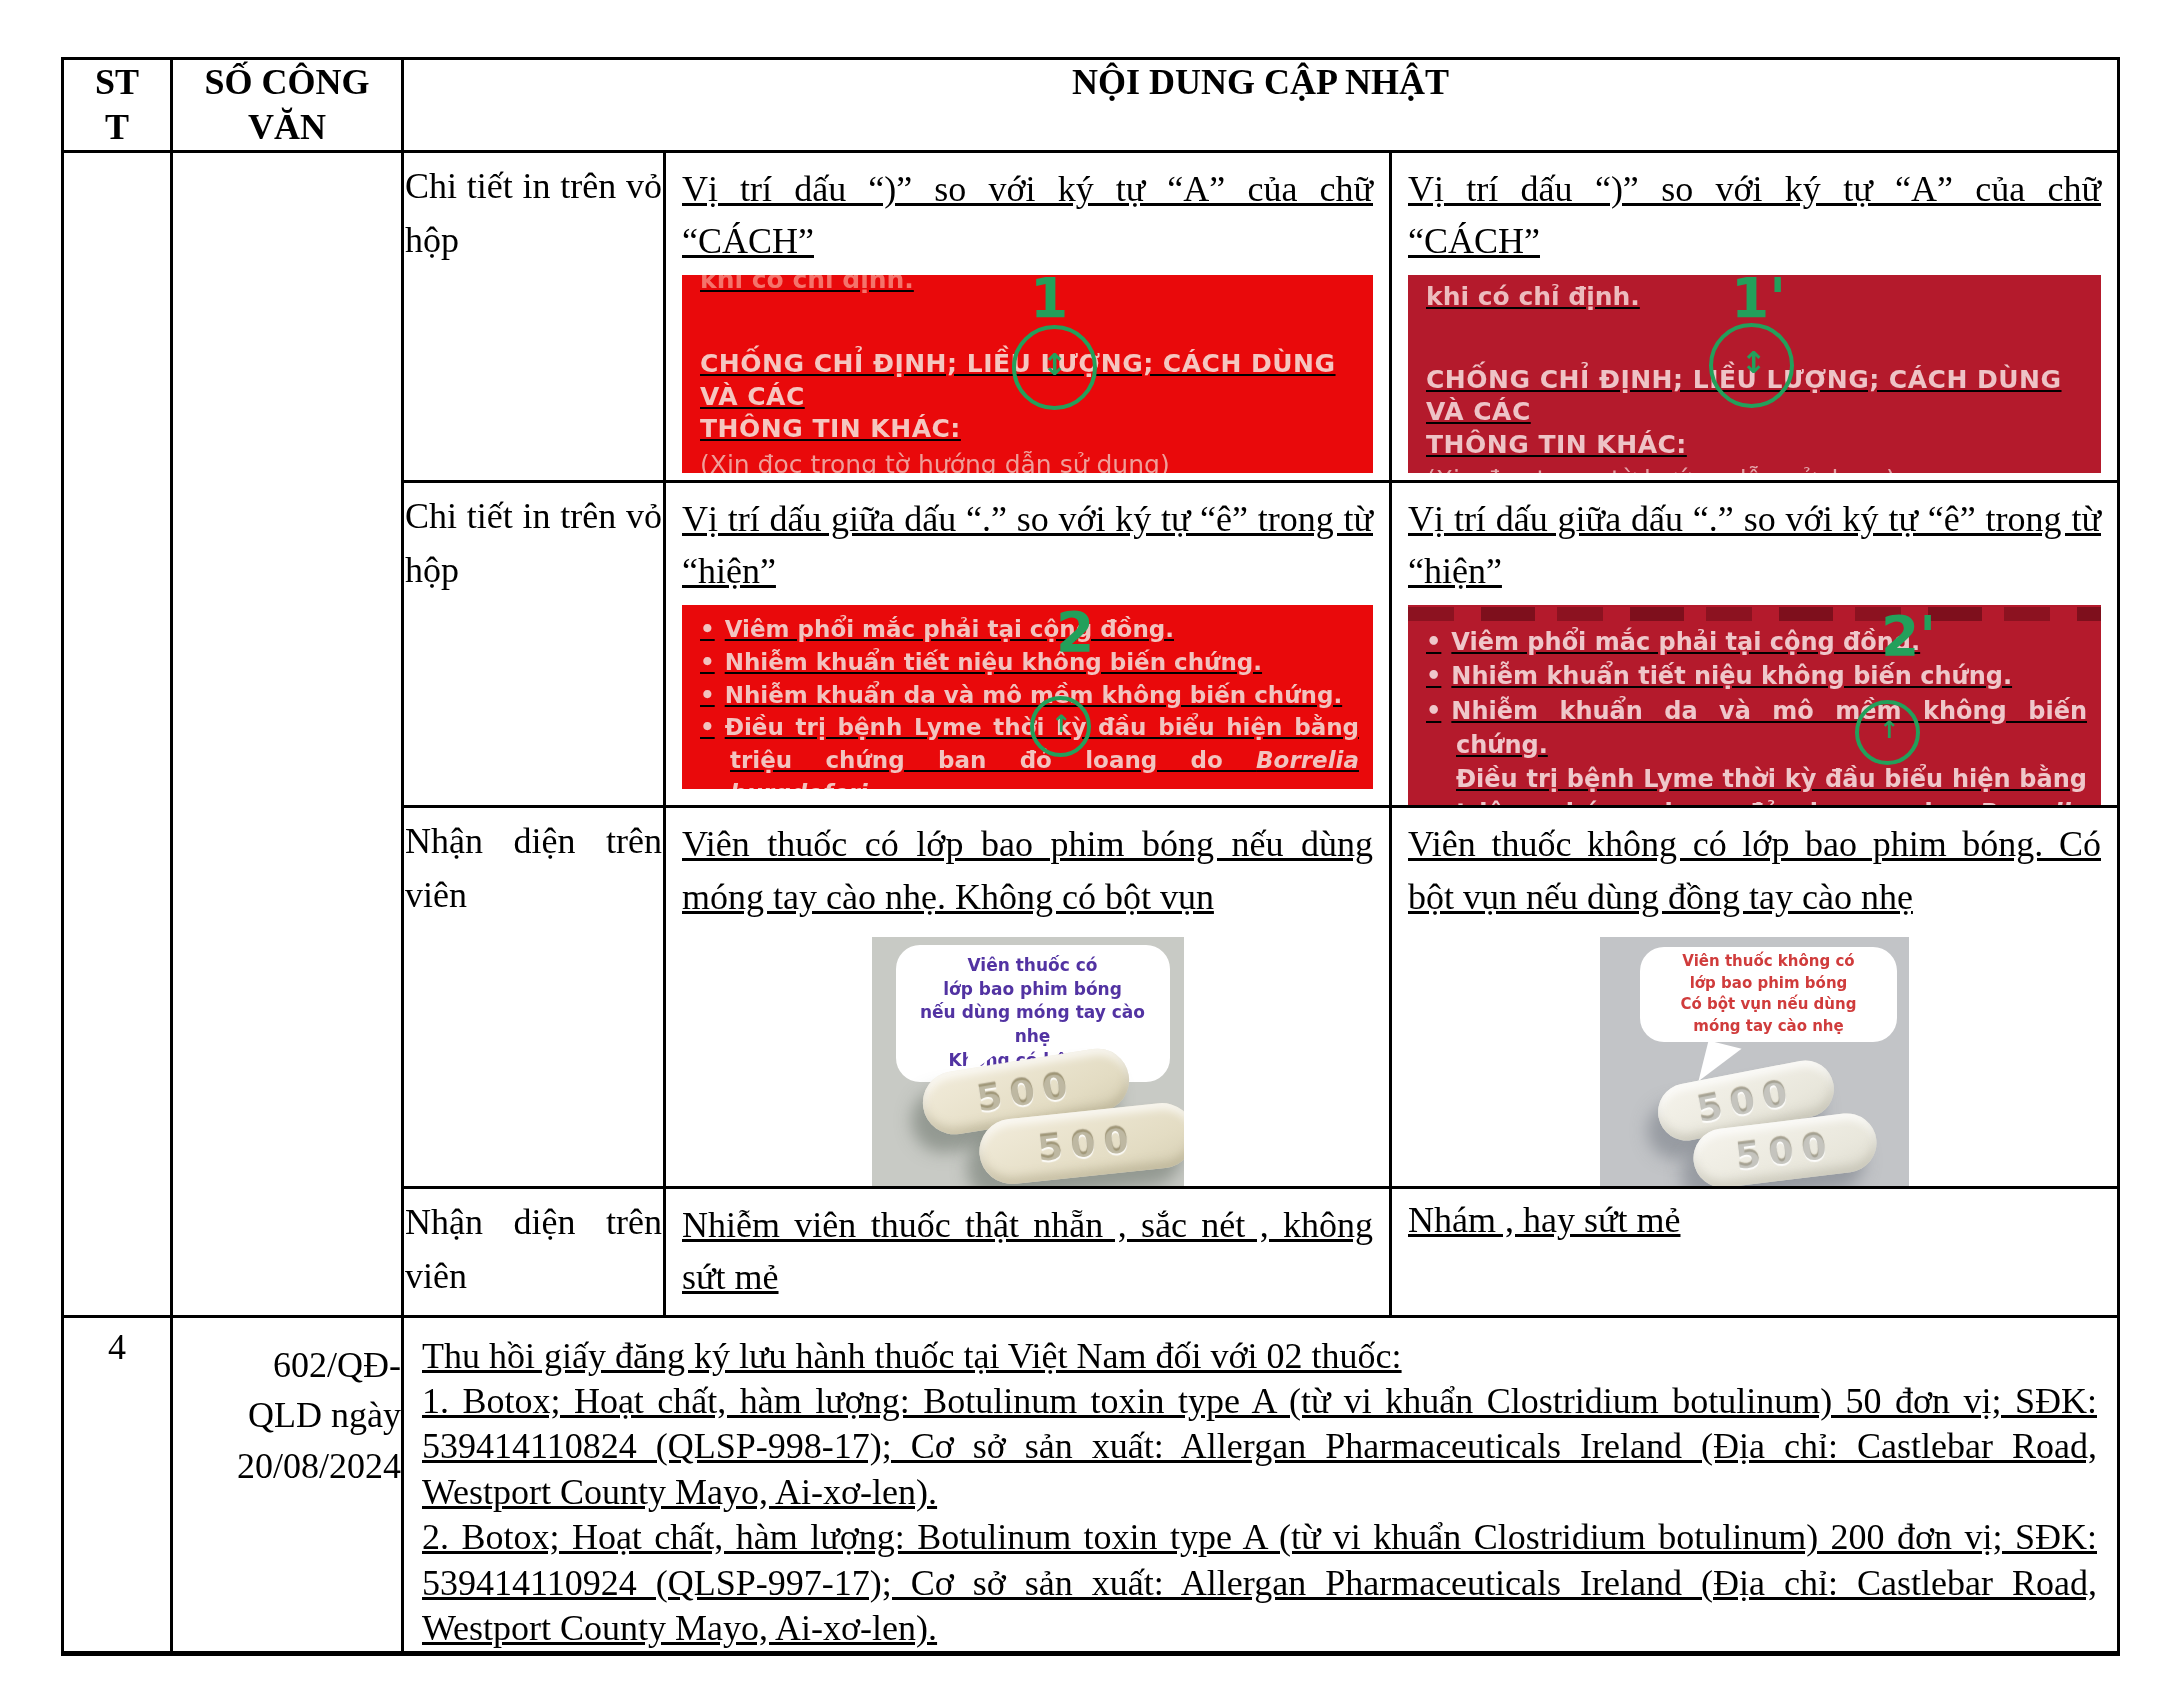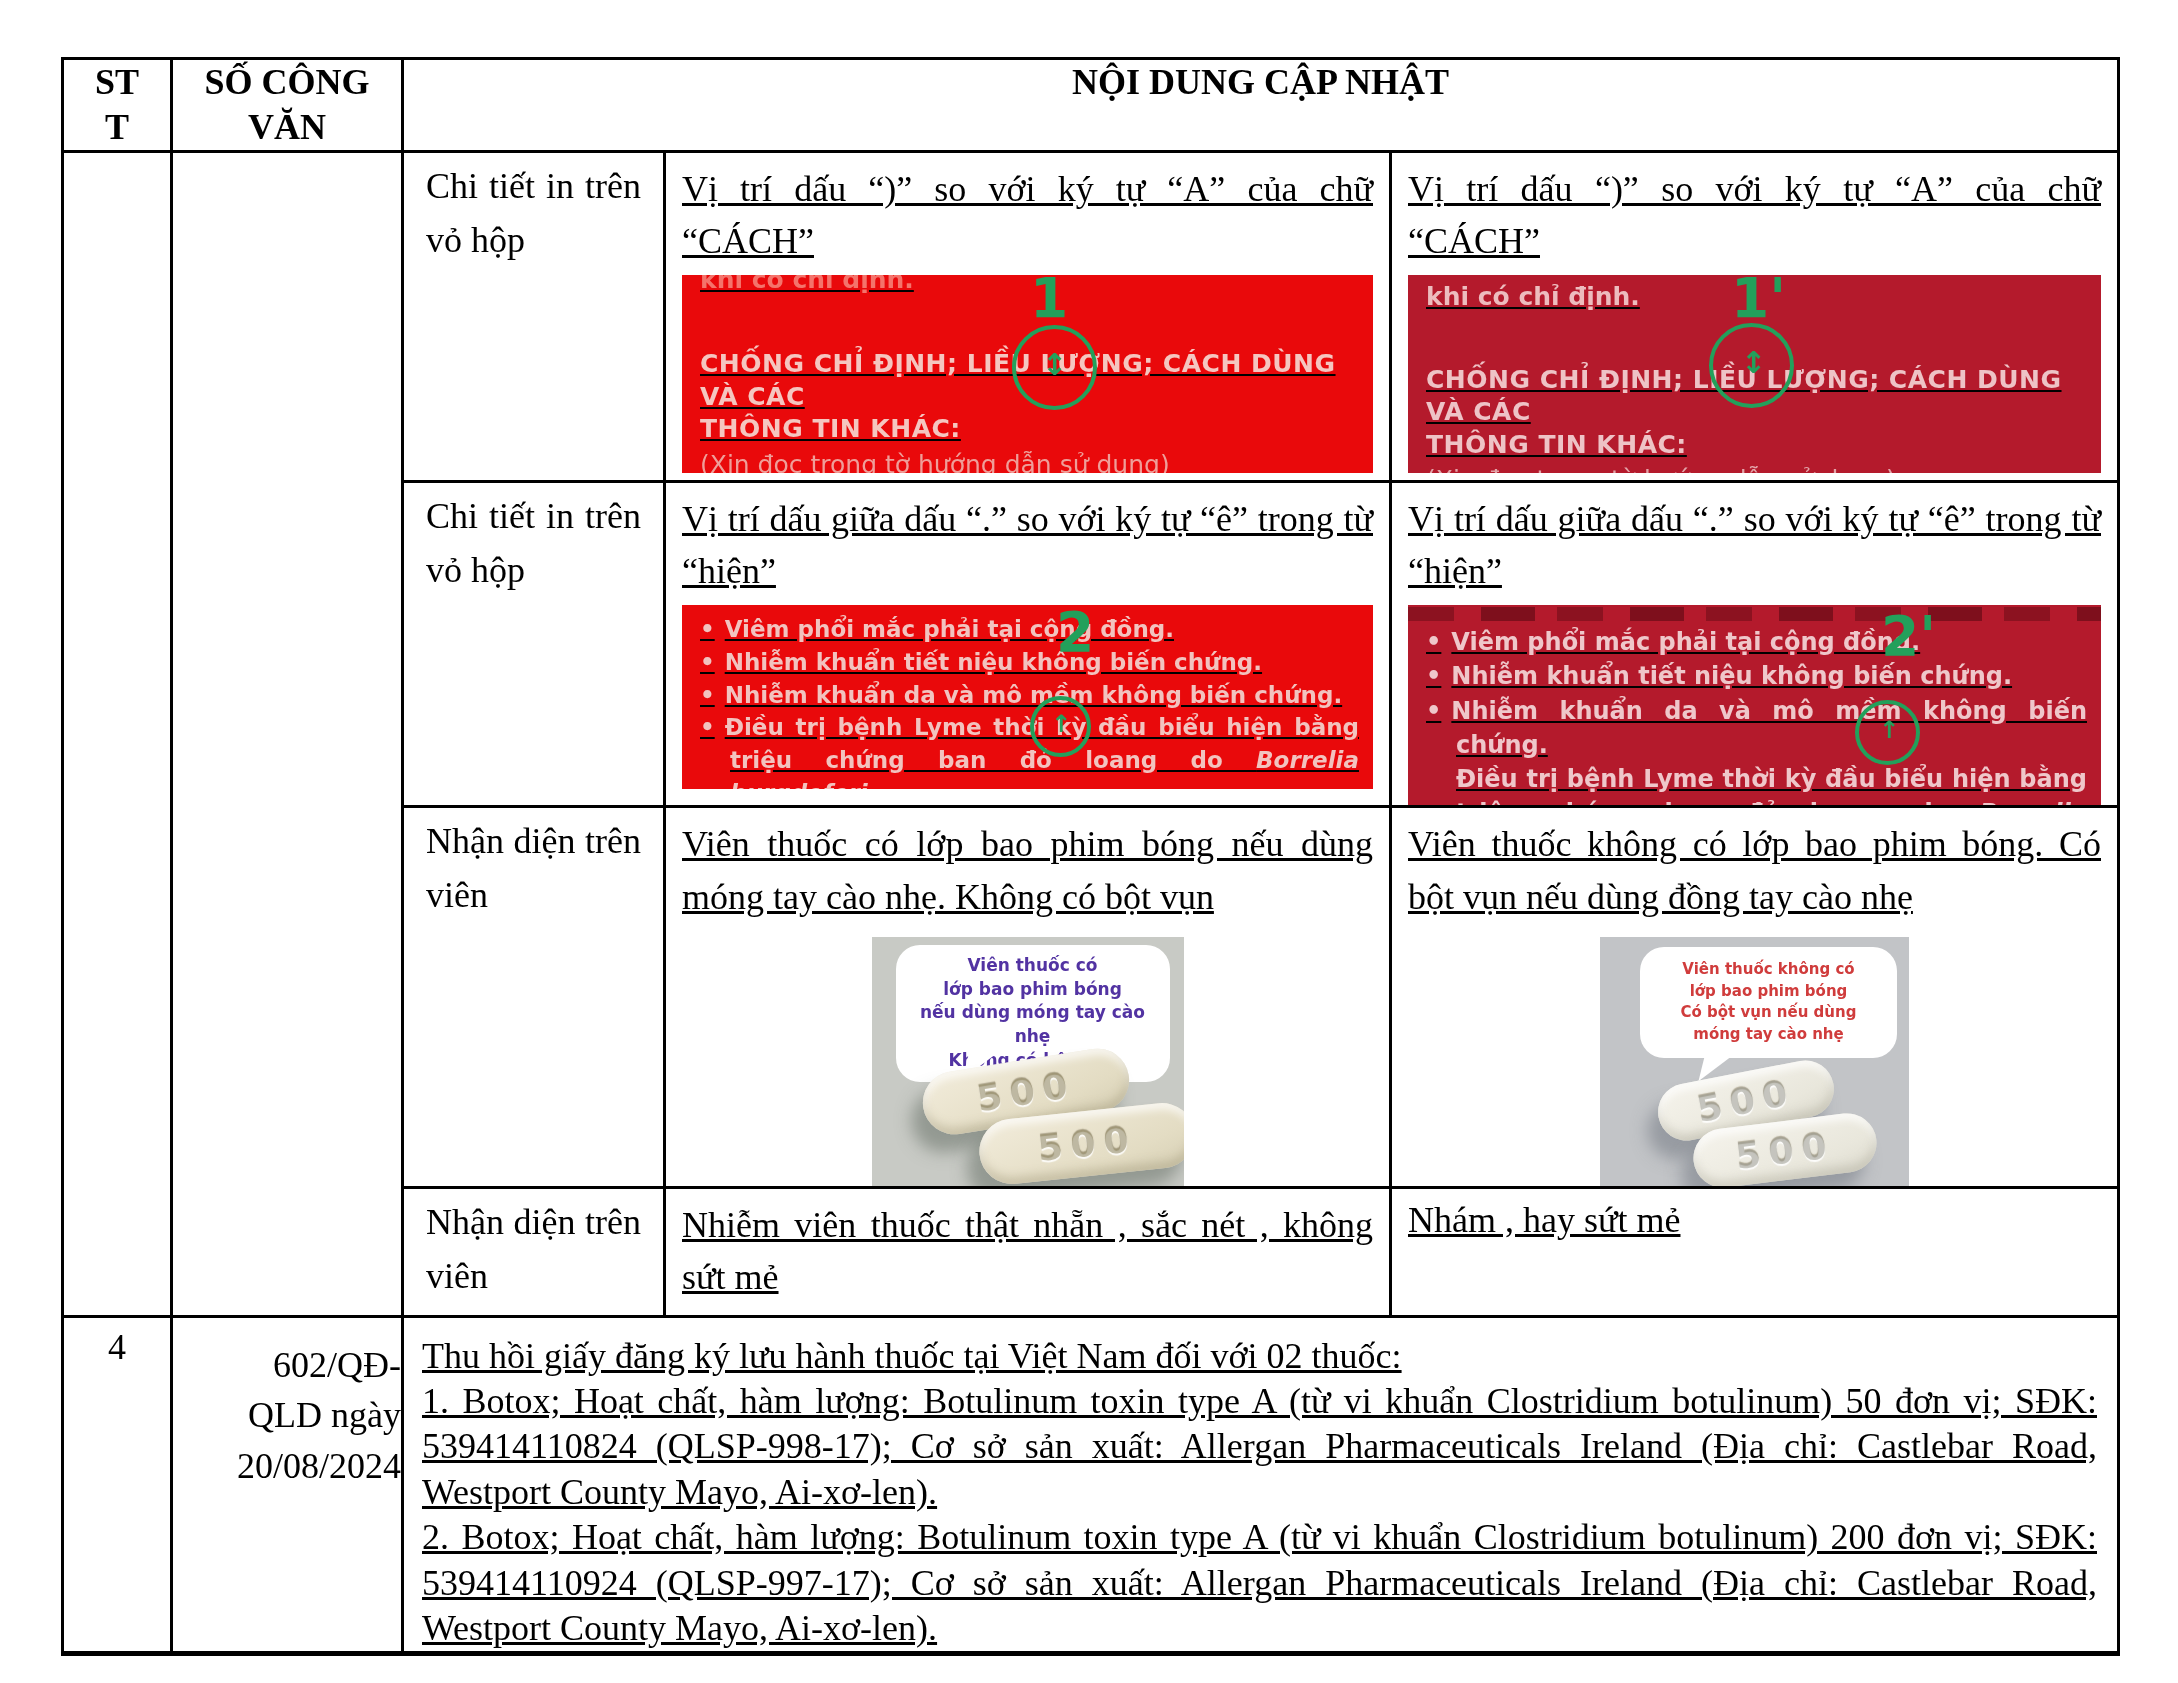--- a/index.html
+++ b/index.html
@@ -8,21 +8,21 @@
   .sheet { position:relative; width:2178px; height:1683px; overflow:hidden; }
 
   table.doc { position:absolute; left:61px; top:57px; width:2055px;
               border-collapse:collapse; table-layout:fixed; }
   table.doc th, table.doc td { border:3px solid #000; vertical-align:top;
               font-size:36px; overflow:hidden; }
   table.doc { border-bottom:5px solid #000; }
   th { font-weight:bold; text-align:center; vertical-align:middle; line-height:1.25; font-size:37px;margin-top:24px; }
   .pre { white-space:pre-line; }
 
-  td.lbl { vertical-align:middle; padding:6px 22px; text-align:justify; line-height:1.5; }
+  td.lbl { vertical-align:middle; padding:6px 1px; text-align:justify; line-height:1.5; }
   td.cellc { padding:10px 16px 0 16px;text-decoration:underline; }
   .cap { text-align:justify; line-height:1.45; }
 
   
   .redbox { position:relative; margin-top:8px; height:198px;
             font-family:"DejaVu Sans","Liberation Sans",sans-serif; font-weight:bold;
             font-size:25px; line-height:1.3; padding:0 14px 0 18px; overflow:hidden; }
   .redbox.bright { background:#e9090b; }
   .redbox.dark   { background:#b41a2c; }
 
@@ -52,21 +52,21 @@
             background:repeating-linear-gradient(90deg,#8c1220 0 46px,#b41a2c 46px 73px,#7e0f1c 73px 127px,#b41a2c 127px 149px); }
 
   
   .pillfig { position:relative; margin:14px auto 0 auto; overflow:hidden; }
   .pillfig.lft { width:312px; height:249px; background:#c8cac5; }
   .pillfig.rgt { width:309px; height:249px; background:#c2c4c7; }
   .bubble { position:absolute; background:#fff; border-radius:24px; text-align:center;
             font-family:"DejaVu Sans","Liberation Sans",sans-serif; font-weight:bold;
             white-space:pre-line; }
   .lft .bubble { left:24px; right:14px; top:8px; padding:9px 4px; color:#5233a2; font-size:17px; line-height:1.4; }
-  .rgt .bubble { left:40px; right:12px; top:10px; padding:12px 2px; color:#d03c3c; font-size:15px; line-height:1.45; }
+  .rgt .bubble { left:40px; right:12px; top:10px; padding:4px 2px; color:#d03c3c; font-size:15px; line-height:1.45; }
   .tail { position:absolute; width:0; height:0; border-top:42px solid #fff;
           border-right:34px solid transparent; transform:rotate(14deg); }
   .lft .tail { left:95px; top:105px; }
   .rgt .tail { left:103px; top:107px; }
   .pill { position:absolute; border-radius:44px; display:flex; align-items:center; justify-content:center;
           background:linear-gradient(160deg,#f0ead8 10%,#e3dcc3 70%,#d6cfb4);
           box-shadow:-14px 16px 16px rgba(95,105,95,.5), inset 0 -7px 10px rgba(150,140,110,.35), inset 0 6px 8px rgba(255,255,255,.75); }
   .rgt .pill { background:linear-gradient(160deg,#f4f2ea 10%,#e9e7dc 70%,#dddbcf);
           box-shadow:-14px 16px 16px rgba(110,115,125,.5), inset 0 -7px 10px rgba(160,158,140,.35), inset 0 6px 8px rgba(255,255,255,.8); }
   .pill span { font-family:"DejaVu Sans","Liberation Sans",sans-serif; font-weight:bold;

